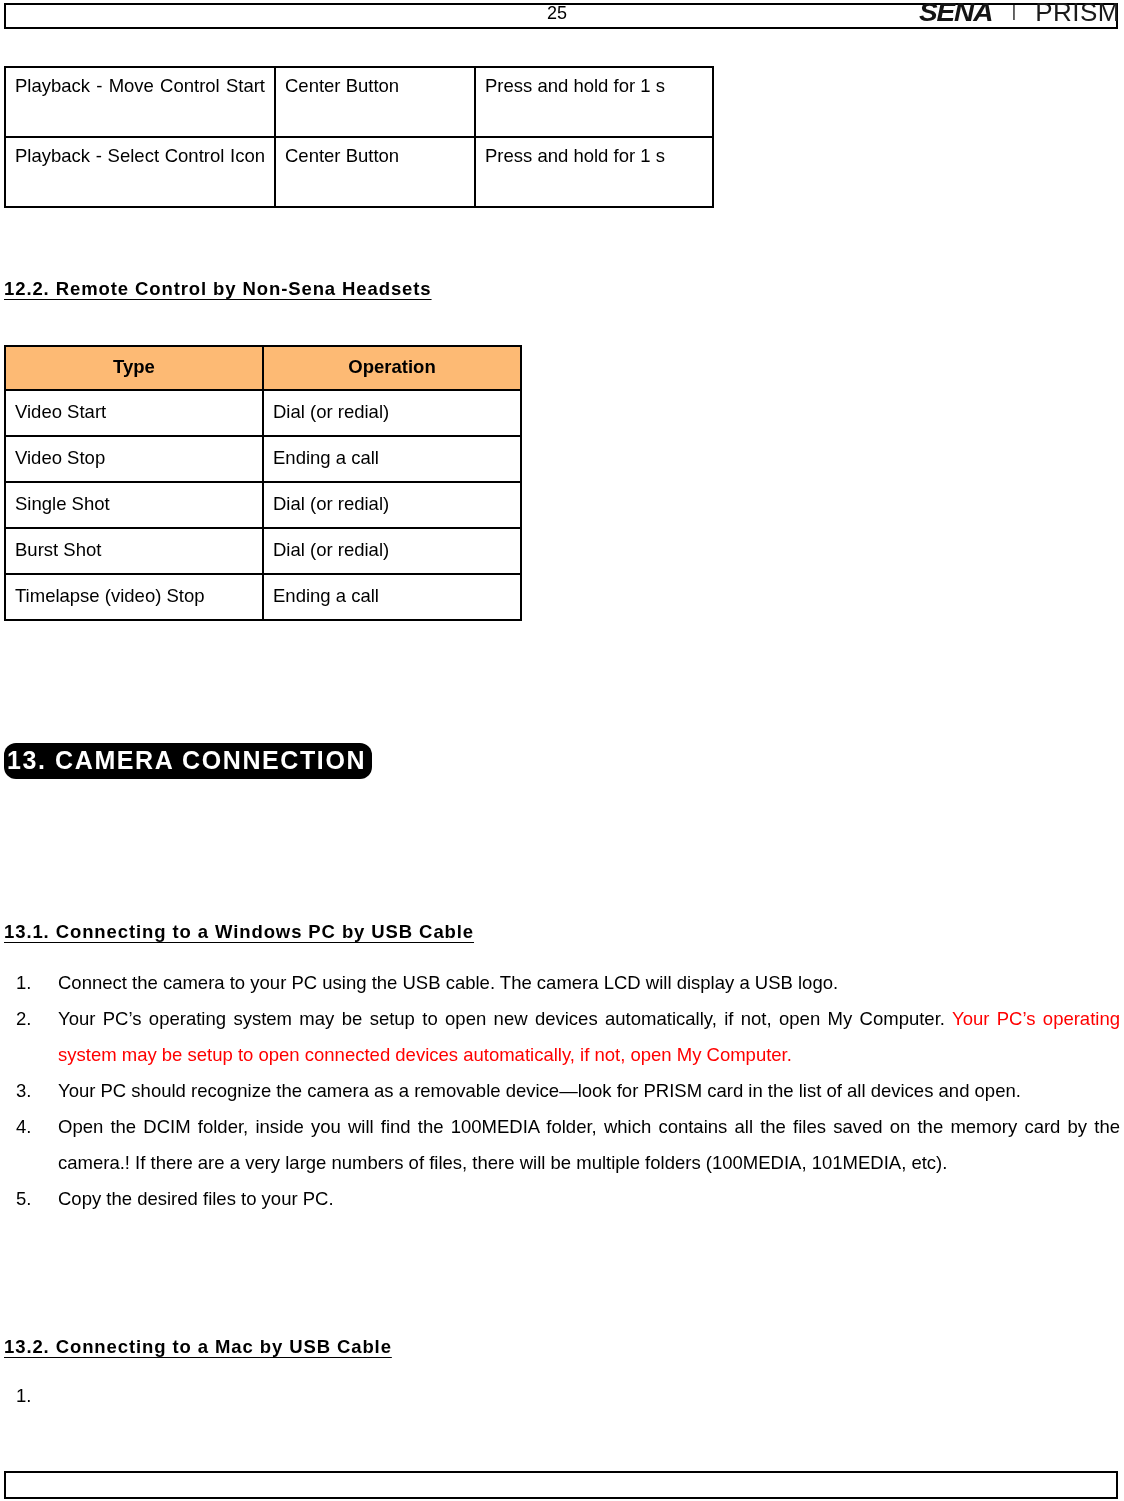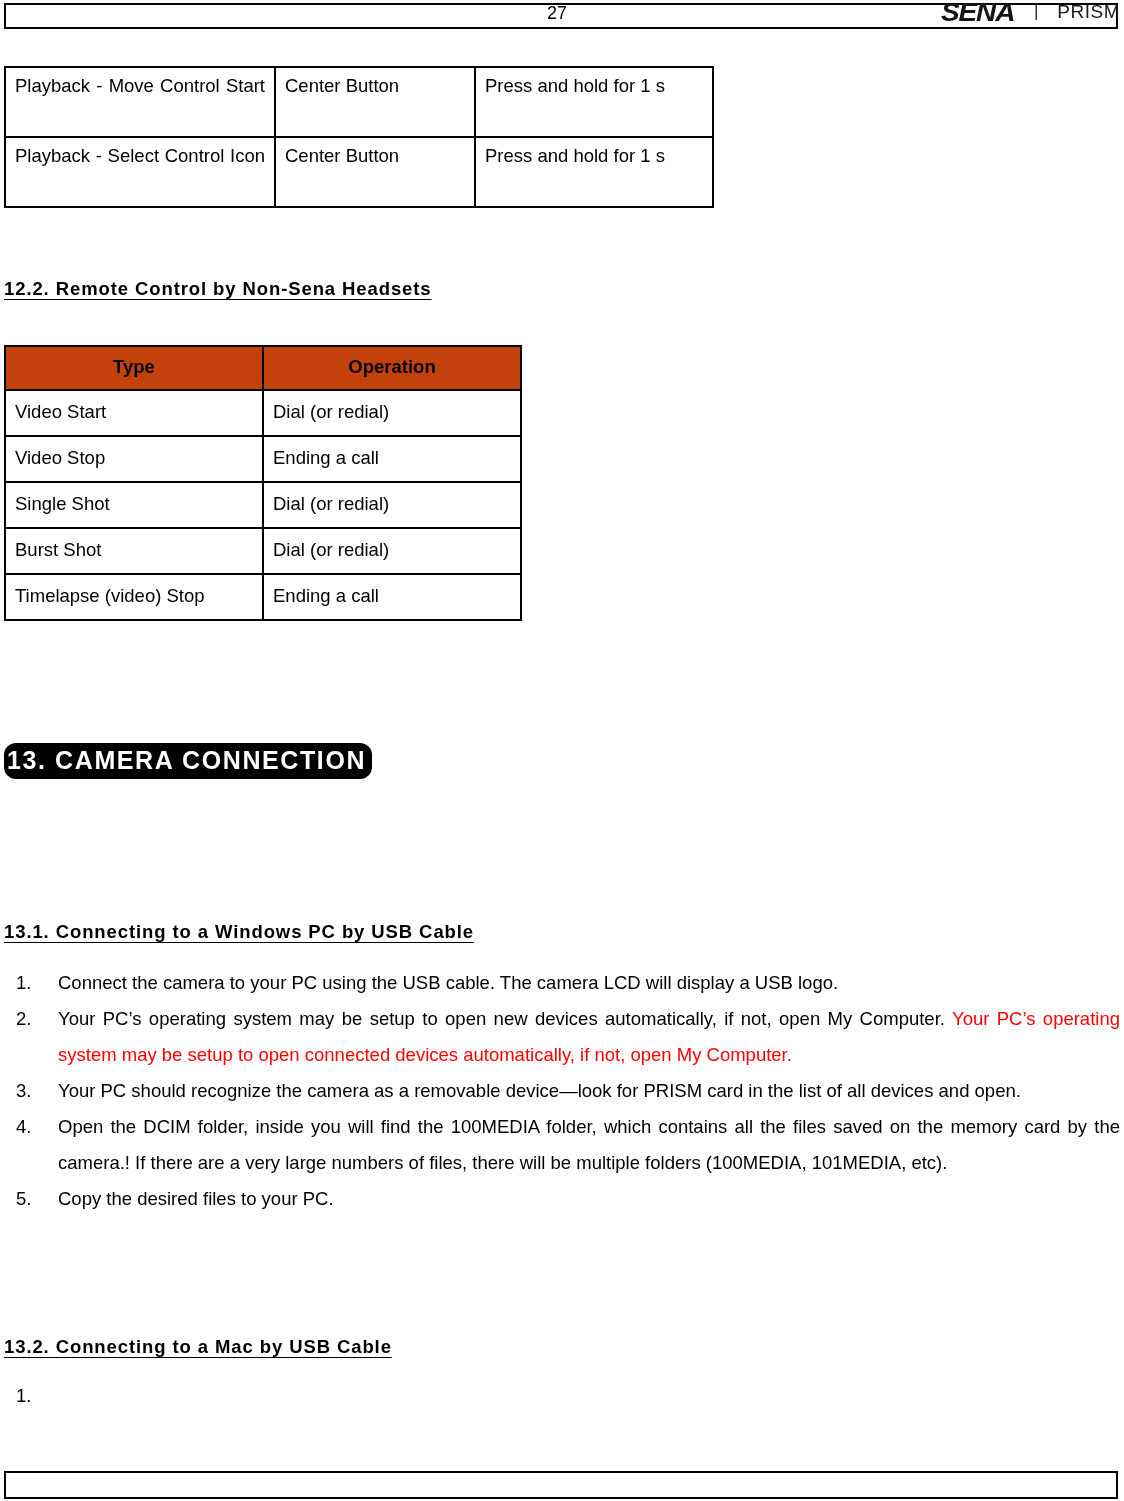--- a/index.html
+++ b/index.html
@@ -55,21 +55,21 @@
     transform-origin: left center;
     margin-right: 6px;
   }
   .brand-sep {
     font-size: 17px;
     color: #1a1a1a;
     margin: 0 3px 0 5px;
     line-height: 20px;
   }
   .brand-prism {
-    font-size: 19px;
+    font-size: 26px;
     letter-spacing: 0.5px;
     color: #1a1a1a;
     line-height: 20px;
   }
 
   
   table.doc-table {
     position: absolute;
     border-collapse: collapse;
     font-size: 18.5px;
@@ -91,21 +91,21 @@
   #table-controls td.c2 { width: 180px; }
   #table-controls td.c3 { width: 218px; border-radius: 28px; }
 
   
   #table-remote {
     left: 4px;
     top: 345px;
     font-size: 18.5px;
   }
   #table-remote th {
-    background: #c2410c;
+    background: #fdba74;
     font-weight: bold;
     text-align: center;
     height: 24px;
     padding: 9px 8px;
   }
   #table-remote th.h1 { width: 240px; }
   #table-remote th.h2 { width: 240px; margin-left: 17px; }
   #table-remote td { height: 24px; padding: 10px 9px; }
 
   
@@ -286,15 +286,15 @@
 
   <div class="sub-heading" id="heading-13-2">13.2. Connecting to a Mac by USB Cable</div>
 
   <ol class="num-list" id="list-mac">
     <li>
       <span class="num">1.</span>
     </li>
   </ol>
 
   <div class="footer-box"></div>
-  <div class="footer-page">27</div>
+  <div class="footer-page">25</div>
 
 </div>
 
 </body></html>

